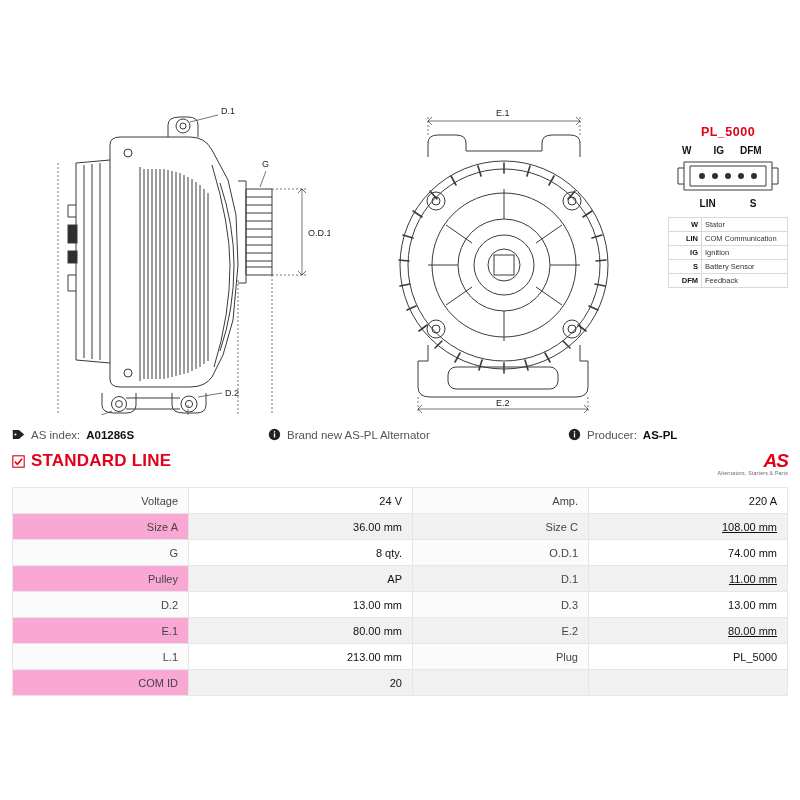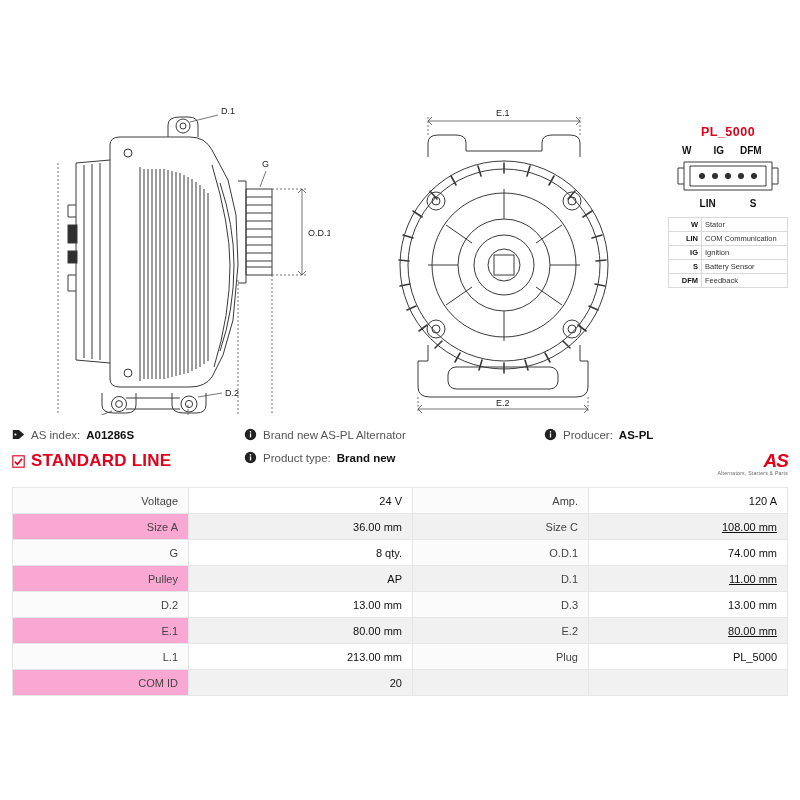--- a/index.html
+++ b/index.html
@@ -89,21 +89,21 @@
   .info-row {
     display: flex;
     align-items: flex-start;
     margin-bottom: 10px;
   }
   .info-col {
     display: flex;
     align-items: center;
     gap: 6px;
   }
-  .col-1 { width: 232px; }
+  .col-1 { width: 256px; }
   .col-2 { width: 300px; }
   .col-3 { flex: 1; }
   .ico {
     display: inline-block;
     width: 13px;
     height: 13px;
     flex: none;
   }
   .lbl-muted { color: #555; }
   .bold { font-weight: bold; color: #111; }
@@ -447,45 +447,34 @@
     <div class="info-row">
       <div class="info-col col-1">
         <span class="ico">
           <svg width="13" height="13" viewBox="0 0 16 16">
               <rect x="1" y="1" width="14" height="14" fill="none" stroke="#e2001a" stroke-width="1.4"></rect>
               <path d="M3.5 8.2 L6.6 11.4 L12.4 4.6" fill="none" stroke="#e2001a" stroke-width="2"></path>
             </svg>
         </span>
         <span class="std-line">STANDARD LINE</span>
       </div>
-      <div class="info-col col-2">
-        <span class="ico">
-          <svg width="13" height="13" viewBox="0 0 16 16">
-              <circle cx="8" cy="8" r="7" fill="#222"></circle>
-              <rect x="7.2" y="6.6" width="1.6" height="5" fill="#fff"></rect>
-              <rect x="7.2" y="3.8" width="1.6" height="1.8" fill="#fff"></rect>
-            </svg>
-        </span>
-        <span class="lbl-muted">Product type:</span>
-        <span class="bold">Brand new</span>
-      </div>
       <div class="col-3 aspl-logo">
         <div class="big">AS</div>
         <div class="small">Alternators, Starters &amp; Parts</div>
       </div>
     </div>
   </div>
 
   <table class="spec">
     <tbody>
       <tr>
         <td class="k">Voltage</td>
         <td class="v">24 V</td>
         <td class="k2">Amp.</td>
-        <td class="v2">120 A</td>
+        <td class="v2">220 A</td>
       </tr>
       <tr class="alt">
         <td class="k">Size A</td>
         <td class="v">36.00 mm</td>
         <td class="k2">Size C</td>
         <td class="v2">108.00 mm</td>
       </tr>
       <tr>
         <td class="k">G</td>
         <td class="v">8 qty.</td>

